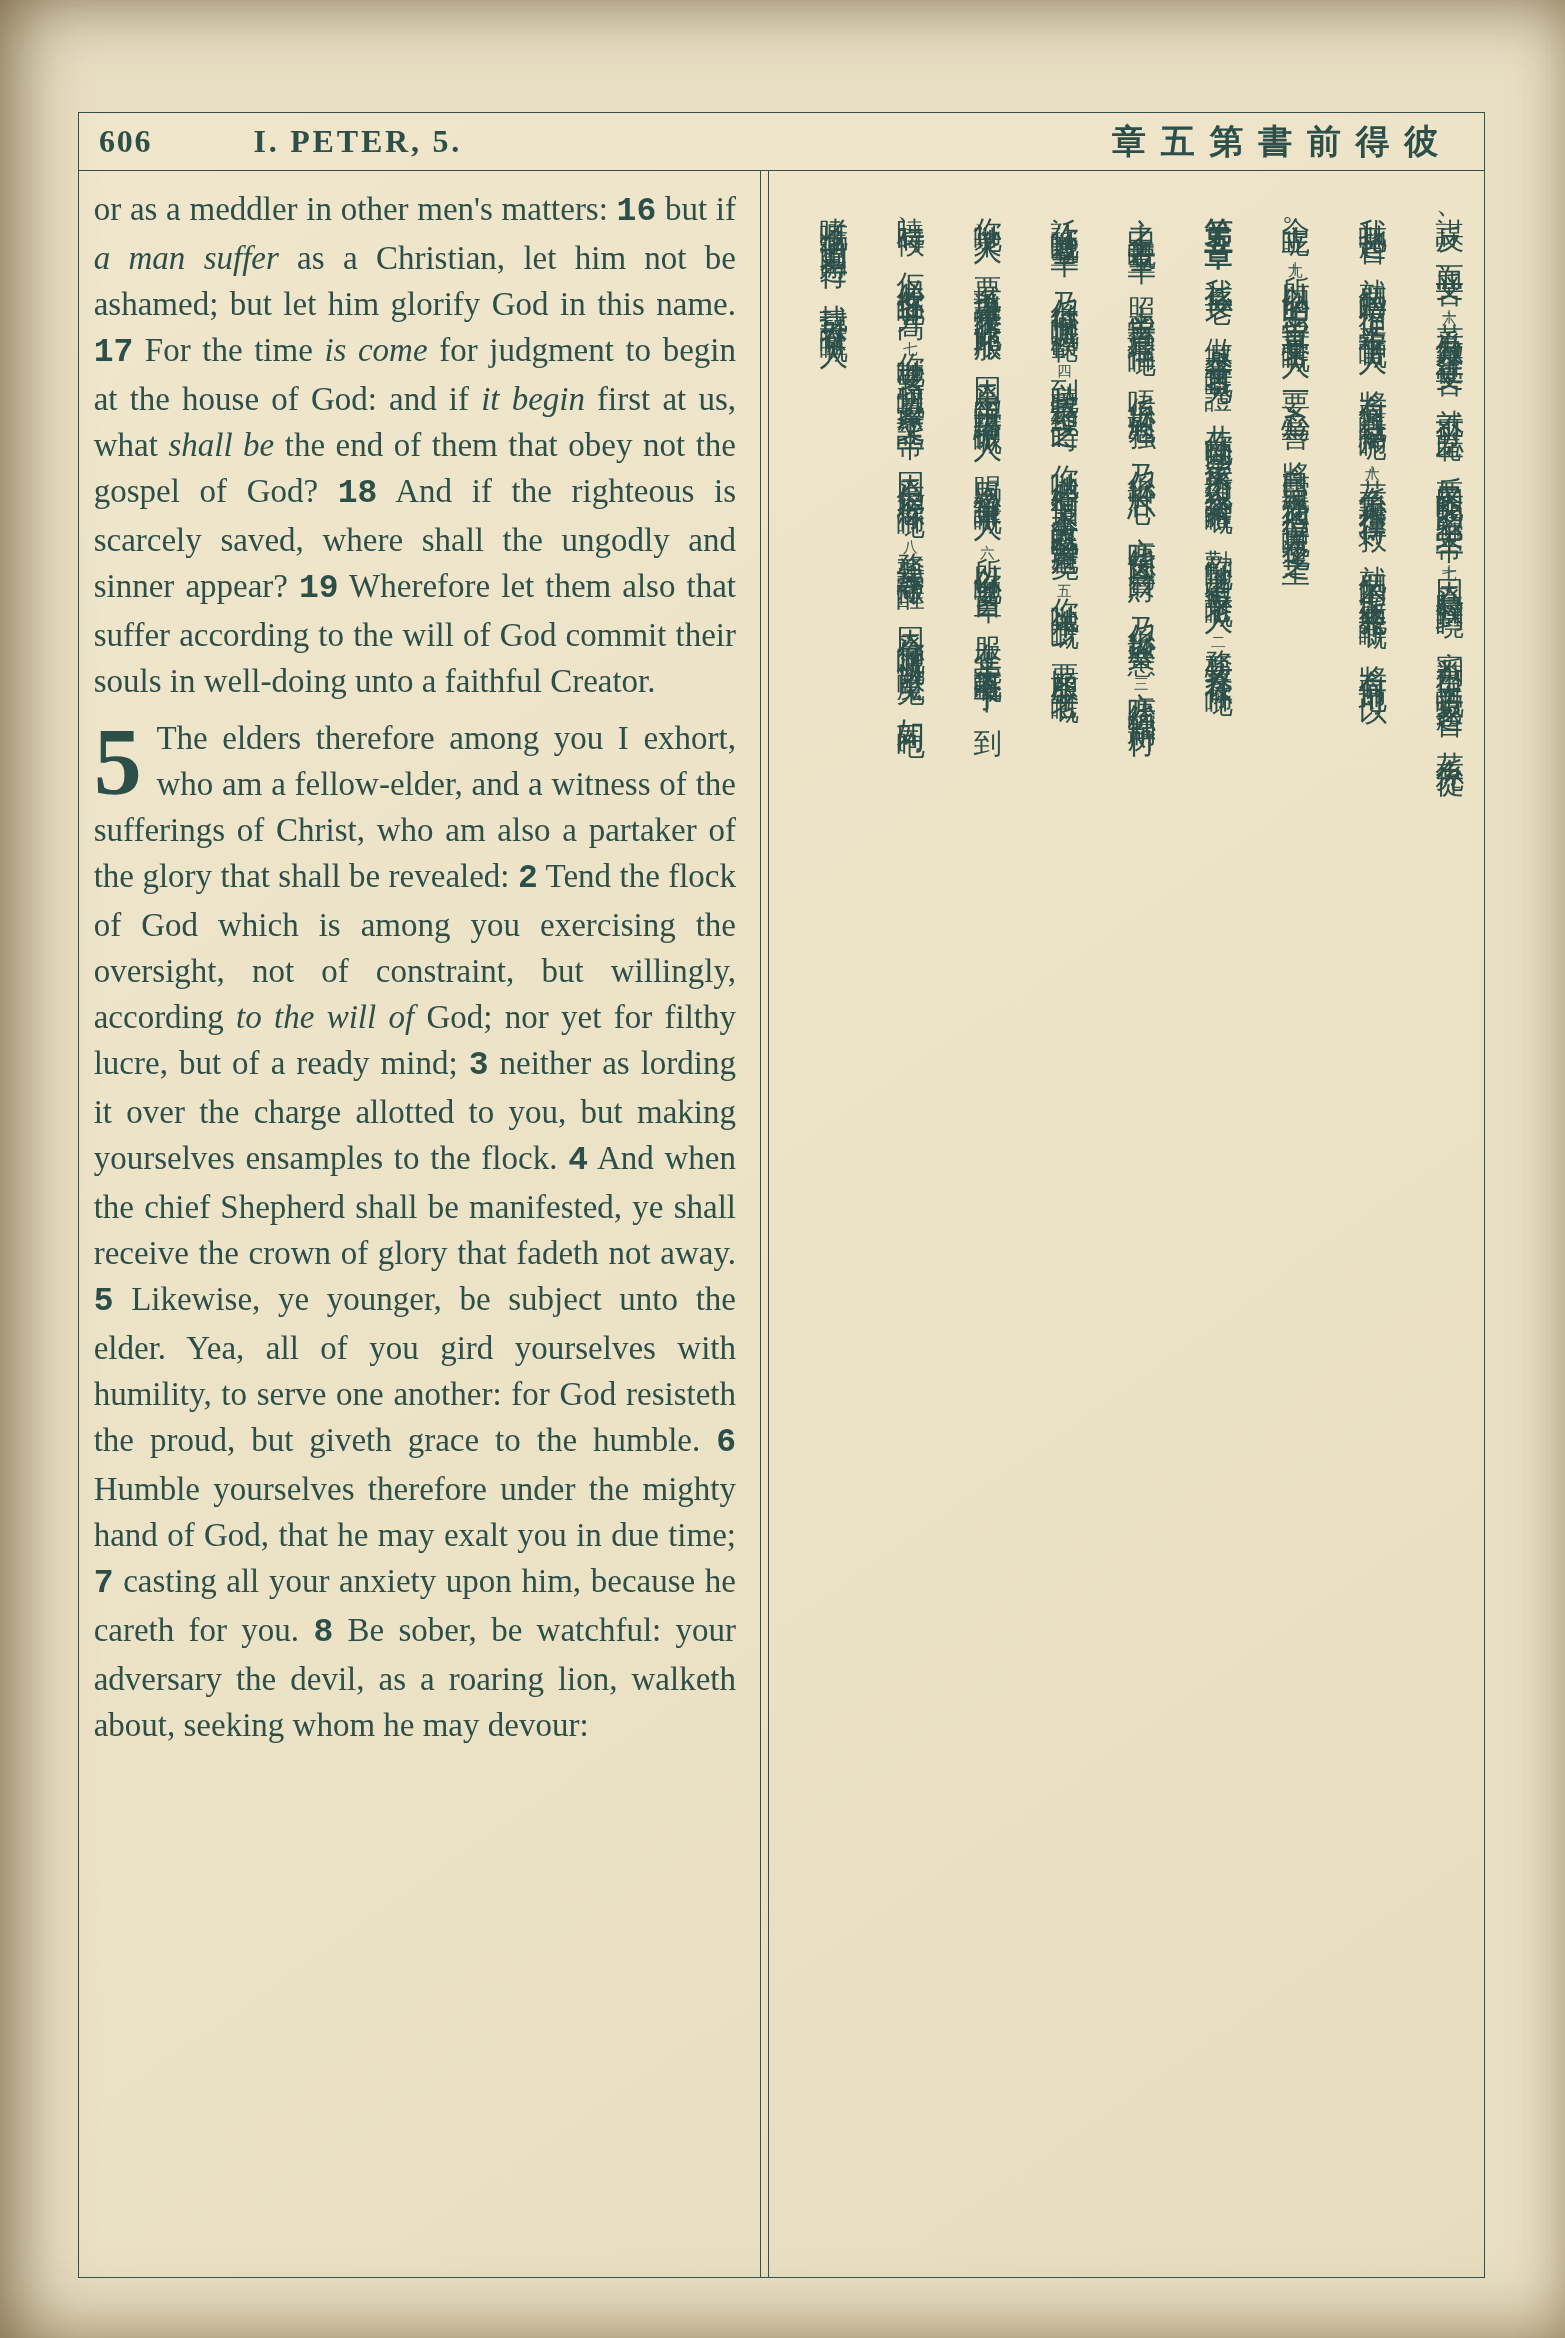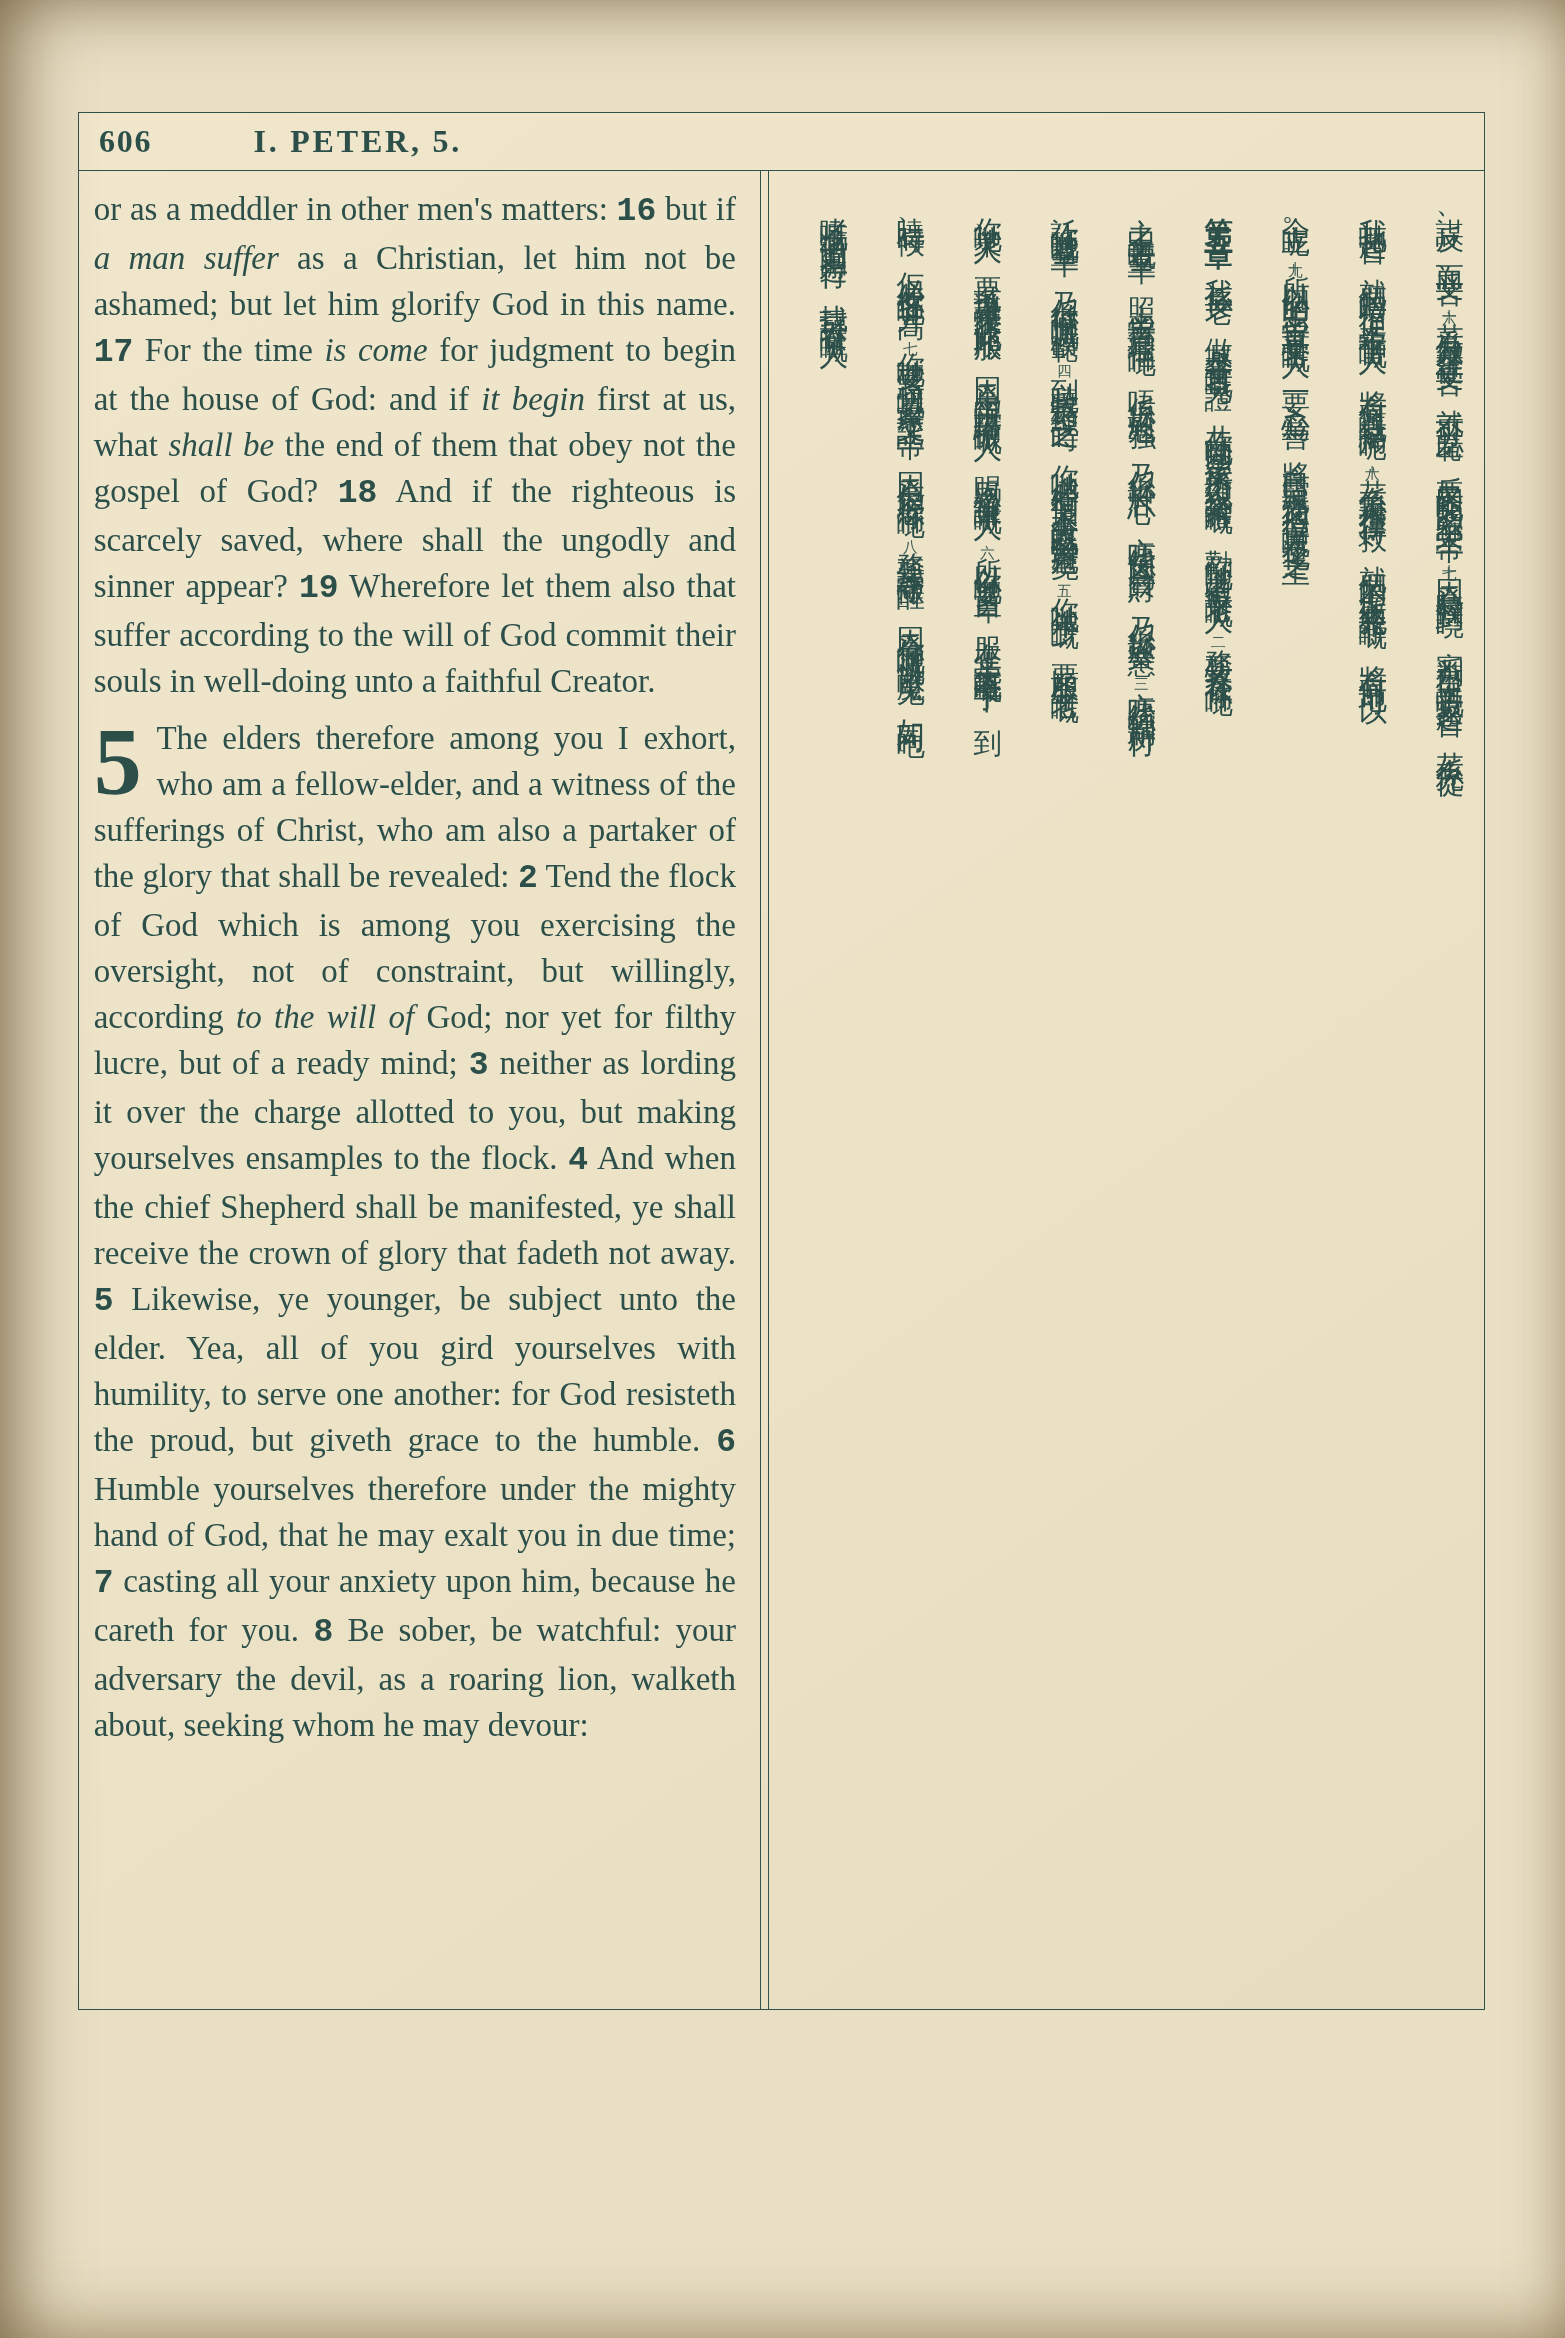--- a/index.html
+++ b/index.html
@@ -12,21 +12,21 @@
   
   body::after{
     content:"";position:absolute;inset:0;pointer-events:none;
     box-shadow:
       inset 51px 0 64px -27.5px rgba(96,76,44,.55),
       inset 0 41px 64px -27.5px rgba(96,76,44,.40),
       inset -32px 0 55px -27.5px rgba(120,98,60,.35),
       inset 0 -46px 64px -27.5px rgba(130,108,66,.40);
   }
   .frame{
-    position:absolute;left:78px;top:112px;width:1407px;height:1898px;
+    position:absolute;left:78px;top:112px;width:1407px;height:2166px;
     border:1.8px solid #31524c;
     background:linear-gradient(145deg,#efe6cc 0%,#ece2c6 55%,#e7dcbf 100%);
     box-sizing:border-box;
     display:flex;flex-direction:column;
   }
   .header{
     display:flex;align-items:center;
     height:57px;flex:0 0 57px;
     border-bottom:1.8px solid #31524c;
     padding:0 31px 0 20px;
@@ -72,20 +72,21 @@
   .zh-heading{font-weight:bold;letter-spacing:11px;margin-bottom:27.5px;}
   .zh-verse{font-size:14.7px;letter-spacing:1.8px;opacity:.9;}
 </style>
 </head>
 <body>
 
 <div class="frame">
   <div class="header">
     <span class="page-number">606</span>
     <span class="title-en">I. PETER, 5.</span>
+    <span class="title-zh">章五第書前得彼</span>
   </div>
   <div class="content">
     <div class="english">
         <p class="eng-para"><span>or as a meddler in other men's matters: </span><span class="seg-bold">16</span><span> but if </span><span class="seg-italic">a man suffer</span><span> as a Christian, let him not be ashamed; but let him glorify God in this name. </span><span class="seg-bold">17</span><span> For the time </span><span class="seg-italic">is come</span><span> for judgment to begin at the house of God: and if </span><span class="seg-italic">it begin</span><span> first at us, what </span><span class="seg-italic">shall be</span><span> the end of them that obey not the gospel of God? </span><span class="seg-bold">18</span><span> And if the righteous is scarcely saved, where shall the ungodly and sinner appear? </span><span class="seg-bold">19</span><span> Wherefore let them also that suffer according to the will of God commit their souls in well-doing unto a faithful Creator.</span></p>
         <p class="eng-para chapter"><span class="drop-cap">5</span><span>The elders therefore among you I exhort, who am a fellow-elder, and a witness of the sufferings of Christ, who am also a partaker of the glory that shall be revealed: </span><span class="seg-bold">2</span><span> Tend the flock of God which is among you exercising the oversight, not of constraint, but willingly, according </span><span class="seg-italic">to the will of</span><span> God; nor yet for filthy lucre, but of a ready mind; </span><span class="seg-bold">3</span><span> neither as lording it over the charge allotted to you, but making yourselves ensamples to the flock. </span><span class="seg-bold">4</span><span> And when the chief Shepherd shall be manifested, ye shall receive the crown of glory that fadeth not away. </span><span class="seg-bold">5</span><span> Likewise, ye younger, be subject unto the elder. Yea, all of you gird yourselves with humility, to serve one another: for God resisteth the proud, but giveth grace to the humble. </span><span class="seg-bold">6</span><span> Humble yourselves therefore under the mighty hand of God, that he may exalt you in due time; </span><span class="seg-bold">7</span><span> casting all your anxiety upon him, because he careth for you. </span><span class="seg-bold">8</span><span> Be sober, be watchful: your adversary the devil, as a roaring lion, walketh about, seeking whom he may devour:</span></p>
       </div>
     <div class="divider"></div>
     <div class="chinese">
         <div class="zh-col"><span class="zh-normal">謀反、而受苦、</span><span class="zh-verse">十六</span><span class="zh-normal">若爲做基督徒受苦、就不可羞恥、反要因呢的名歸榮上帝。</span><span class="zh-verse">十七</span><span class="zh-normal">因爲時候到曉、審判自從上帝嘅家起首、若係先從</span></div>
         <div class="zh-col"><span class="zh-normal">我哋起首、就個的唔信從上帝福音嘅人、將有何等嘅結局呢。</span><span class="zh-verse">十八</span><span class="zh-normal">若係義人僅僅得救、就個的不虔敬共犯罪嘅、將有何地可以</span></div>

